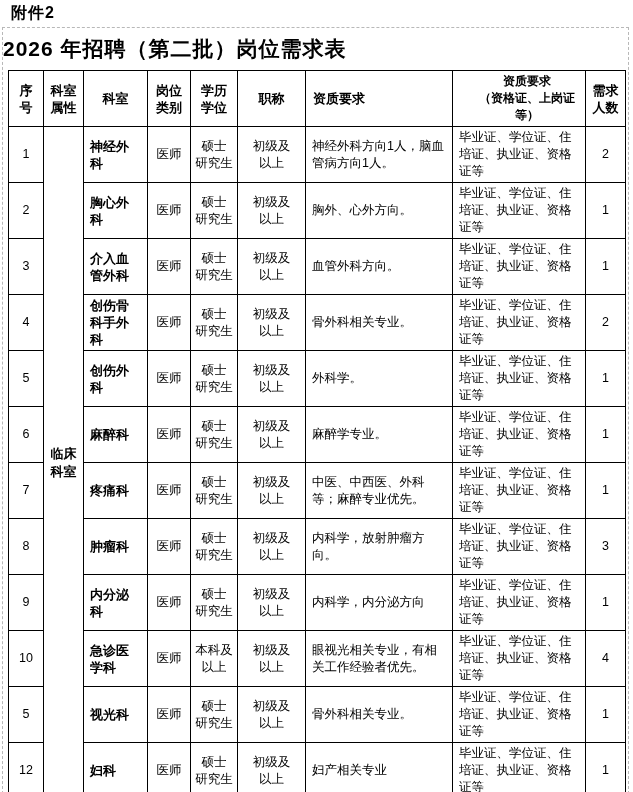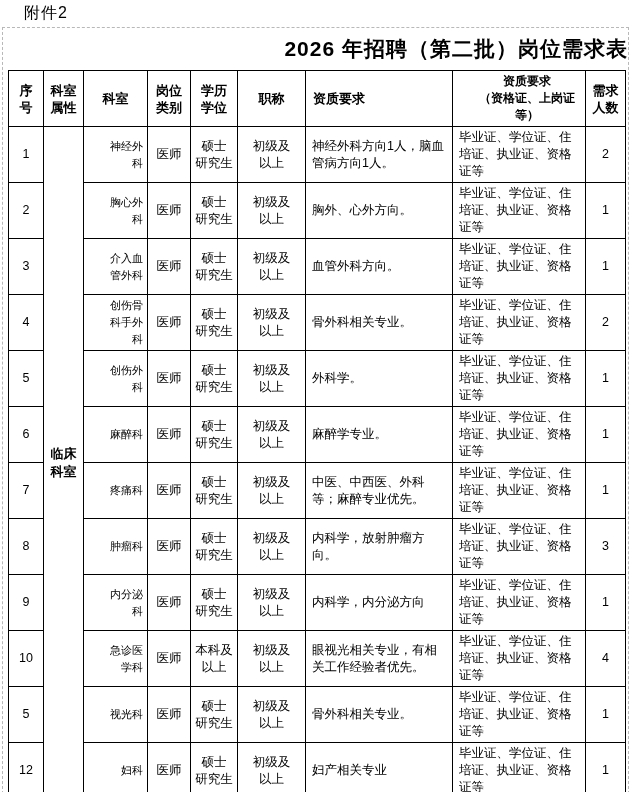--- a/index.html
+++ b/index.html
@@ -11,37 +11,37 @@
     width: 633px;
     height: 792px;
     position: relative;
     overflow: hidden;
     font-family: "Liberation Sans", sans-serif;
     color: #000000;
   }
   .attachment {
     position: absolute;
     top: 3px;
-    left: 24px;
+    left: 11px;
     font-size: 16px;
-    font-weight: normal;
+    font-weight: bold;
     letter-spacing: 1px;
   }
   .sheet {
     position: absolute;
     top: 27px;
     left: 2px;
     width: 627px;
     height: 772px;
     border: 1px dashed #b8b8b8;
     box-sizing: border-box;
     background: #ffffff;
   }
   .title {
-    text-align: right;
+    text-align: left;
     font-weight: bold;
     font-size: 21px;
     margin-top: 7px;
     margin-bottom: 7px;
     letter-spacing: 1px;
   }
   table.req {
     border-collapse: collapse;
     table-layout: fixed;
     margin-left: 5px;
@@ -63,24 +63,24 @@
     height: 54px;
   }
   table.req th.qual-h { font-size: 12px; padding-left: 20px; }
   table.req th.major-h { text-align: left; padding-left: 7px; }
   table.req td {
     font-size: 12.5px;
     text-align: center;
     height: 55px;
   }
   table.req td.dept {
-    text-align: right;
+    text-align: left;
     padding-left: 6px;
-    font-weight: normal;
-    font-size: 11px;
+    font-weight: bold;
+    font-size: 13px;
   }
   table.req td.attr {
     font-weight: bold;
     font-size: 13px;
     line-height: 18px;
   }
   table.req td.major, table.req td.qual {
     text-align: left;
     padding-left: 6px;
     padding-right: 3px;

